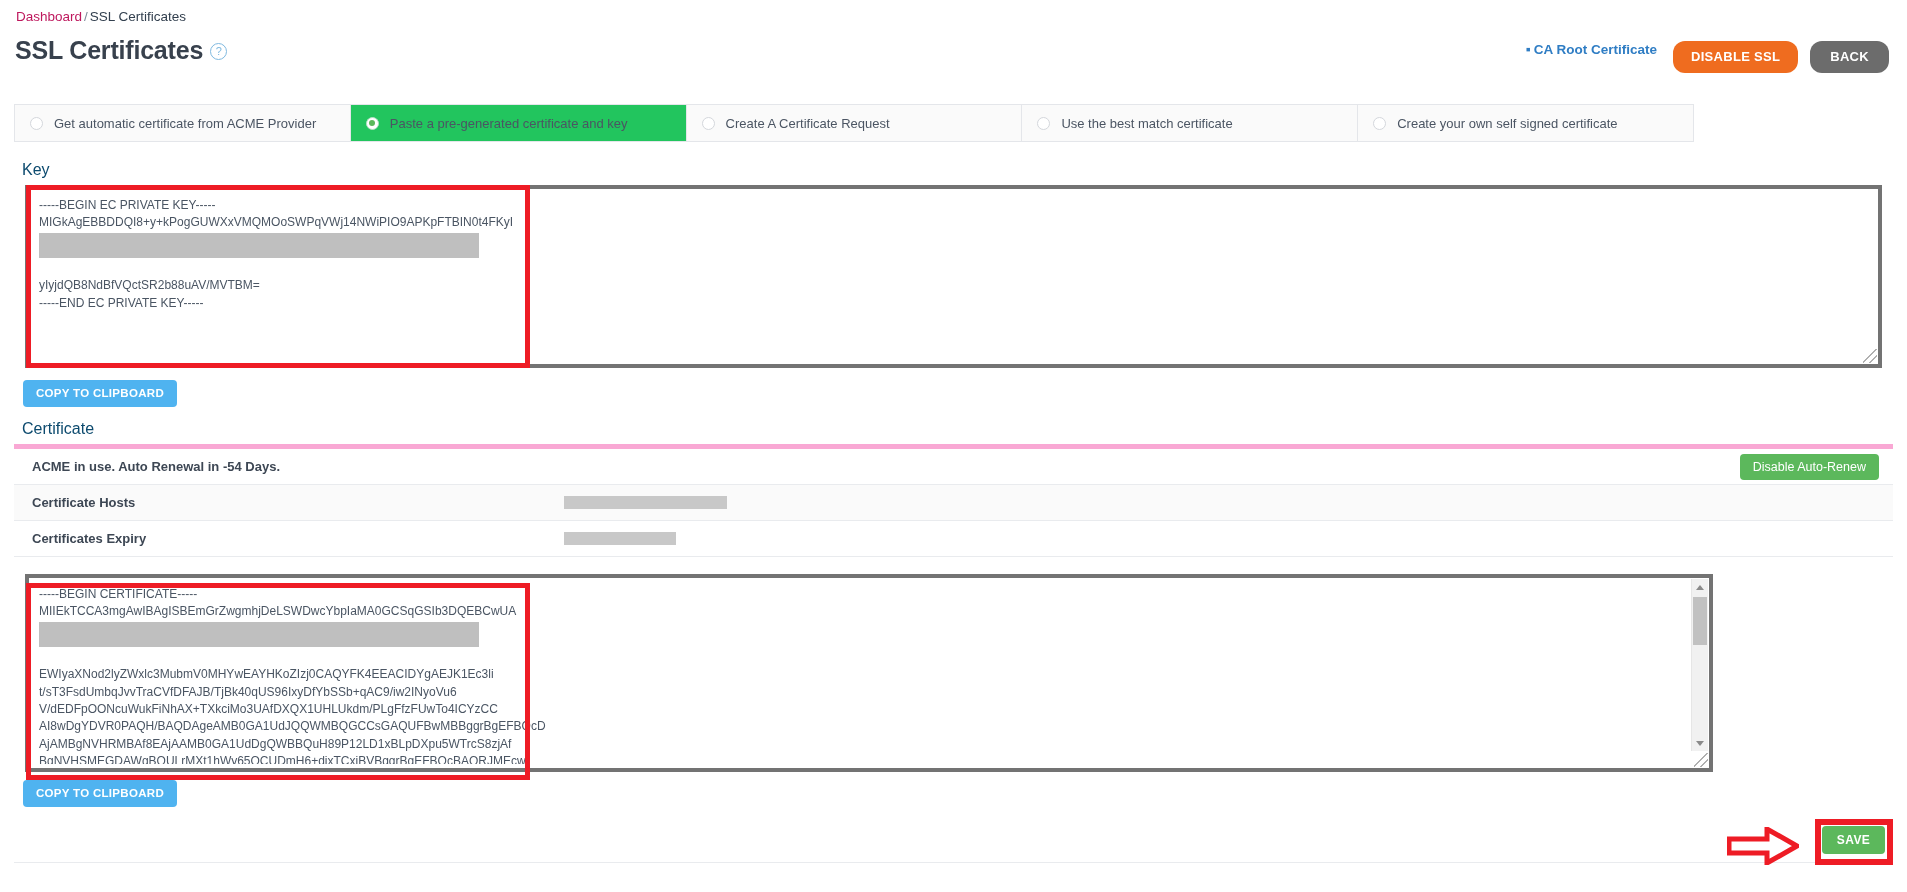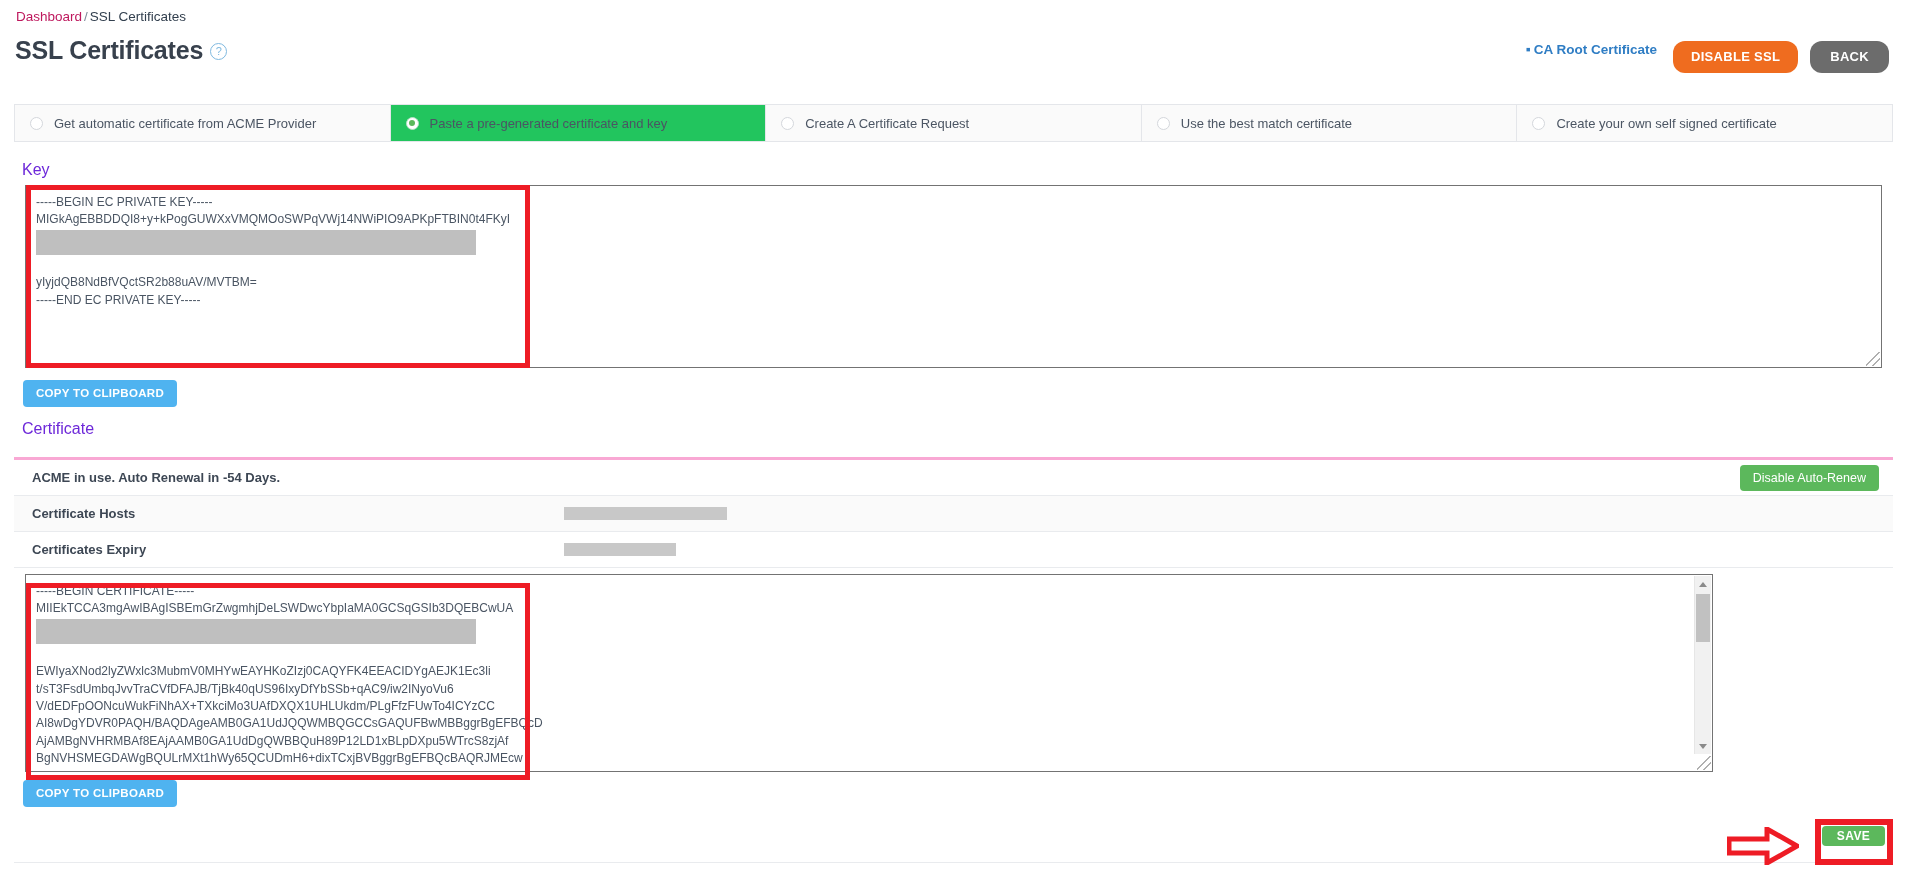--- a/index.html
+++ b/index.html
@@ -112,21 +112,21 @@
     padding: 0 20px;
     height: 32px;
     line-height: 32px;
   }
 
   
   .tab-strip {
     position: absolute;
     left: 14px;
     top: 104px;
-    width: 1879px;
+    width: 1680px;
     height: 38px;
     display: flex;
     border: 1px solid #e4e6ea;
     box-sizing: border-box;
     background: #fafafa;
   }
   .tab-item {
     flex: 1 1 0;
     display: flex;
     align-items: center;
@@ -163,31 +163,31 @@
   .tab-label {
     font-size: 13px;
     color: #4b5563;
     white-space: nowrap;
   }
 
   
   .section-label {
     position: absolute;
     font-size: 16px;
-    color: #6d28d9;
+    color: #0c4a6e;
     font-weight: normal;
   }
   #key-label  { left: 22px; top: 161px; }
   #cert-label { left: 22px; top: 420px; }
 
   
   .ta-wrap {
     position: absolute;
     box-sizing: border-box;
-    border: 1px solid #737373;
+    border: 4px solid #737373;
     background: #ffffff;
   }
   #key-area  { left: 25px; top: 185px; width: 1857px; height: 183px; }
   #cert-area { left: 25px; top: 574px; width: 1688px; height: 198px; }
 
   .ta-content {
     position: absolute;
     left: 10px;
     top: 8px;
     right: 22px;
@@ -272,23 +272,23 @@
     letter-spacing: 0.3px;
     cursor: pointer;
   }
   #copy-key  { left: 23px; top: 380px; }
   #copy-cert { left: 23px; top: 780px; }
 
   
   .cert-table {
     position: absolute;
     left: 14px;
-    top: 457px;
+    top: 444px;
     width: 1879px;
-    border-top: 3px solid #f9a8d4;
+    border-top: 5px solid #f9a8d4;
   }
   .cert-row {
     position: relative;
     height: 35px;
     border-bottom: 1px solid #e9ebee;
     display: flex;
     align-items: center;
   }
   .cert-row.shaded { background: #fafafa; }
   .cert-row .cell-label {
@@ -327,21 +327,21 @@
     top: 862px;
     width: 1879px;
     height: 1px;
     background: #e9ebee;
   }
   .btn-save {
     position: absolute;
     left: 1822px;
     top: 826px;
     width: 63px;
-    height: 20px;
+    height: 28px;
     background: #5cb85c;
     border: none;
     border-radius: 4px;
     color: #ffffff;
     font-size: 12px;
     font-weight: bold;
     letter-spacing: 0.4px;
     cursor: pointer;
   }
 

